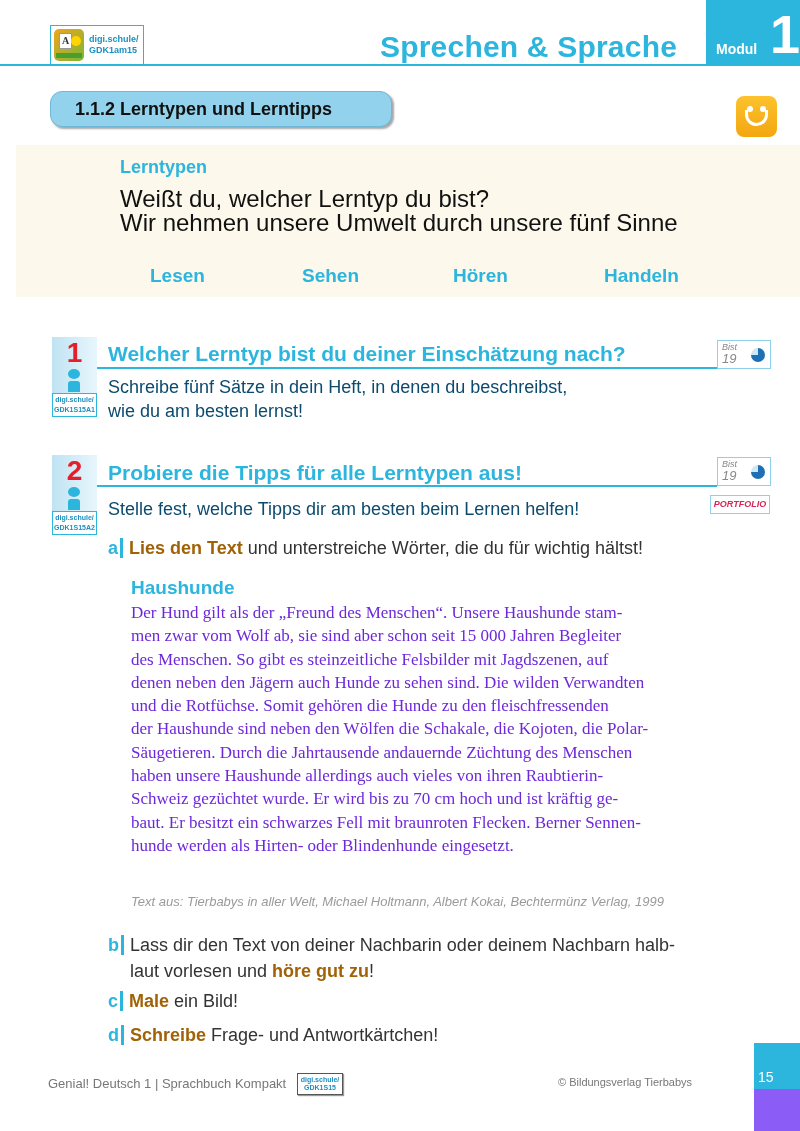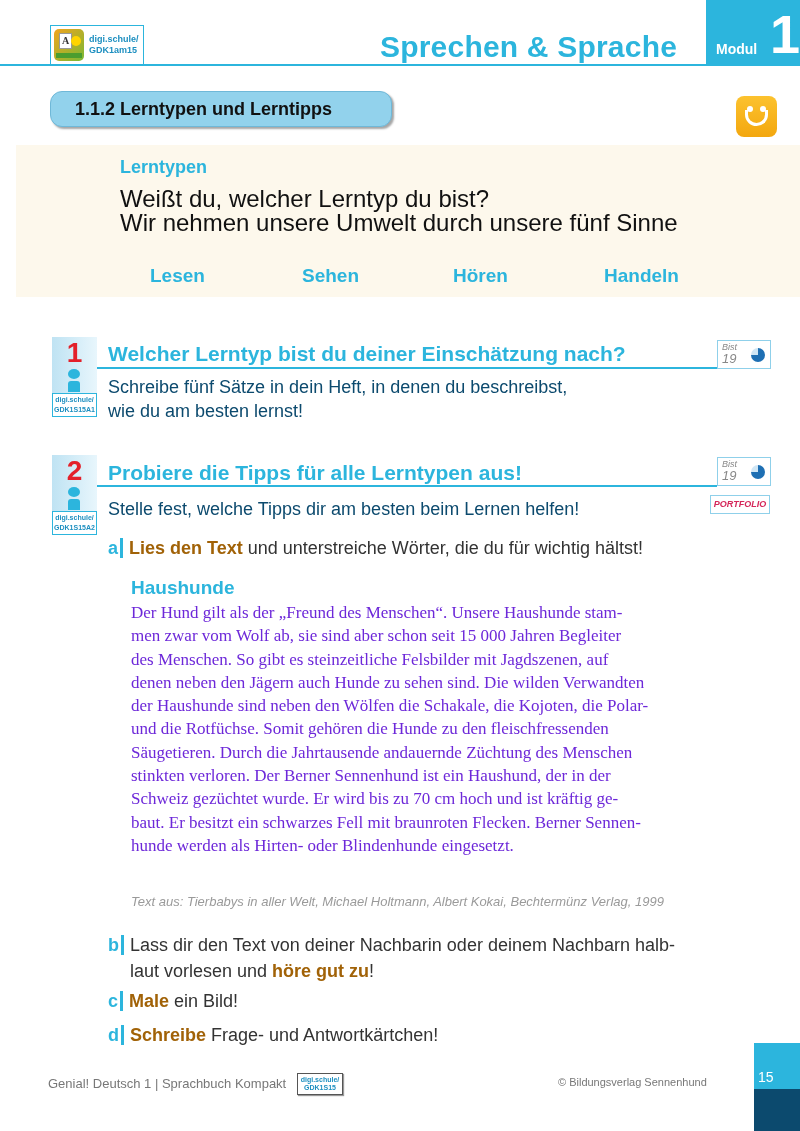--- a/index.html
+++ b/index.html
@@ -64,21 +64,21 @@
   .story-title { position: absolute; left: 131px; top: 571px; font-size: 19px; font-weight: bold; color: #2cb5dd; margin-top: 6px; }
   .story { position: absolute; left: 131px; top: 601px; width: 580px; font-family: Liberation Serif, serif; font-size: 17px; line-height: 23.3px; color: #6d28d9; }
   .story div { white-space: nowrap; }
   .source { position: absolute; left: 131px; top: 894px; font-size: 13px; font-style: italic; color: #9a9a9a; white-space: nowrap; }
 
   
   .footer-left { position: absolute; left: 48px; top: 1076px; font-size: 13px; color: #777; }
   .badge-foot { left: 297px; top: 1073px; width: 46px; height: 22px; border: 1.5px solid #555; box-shadow: 1px 1px 1px #999; justify-content: center; }
   .badge-foot .txt { font-size: 7px; line-height: 8px; text-align: center; }
   .footer-right { position: absolute; left: 558px; top: 1076px; font-size: 11px; color: #777; }
-  .page-box { position: absolute; left: 754px; top: 1043px; width: 46px; height: 88px; background: #0c4a6e; }
+  .page-box { position: absolute; left: 754px; top: 1043px; width: 46px; height: 88px; background: #8b5cf6; }
   .page-box .top { position: absolute; left: 0; top: 0; width: 46px; height: 46px; background: #2cb5dd; }
   .page-box .num { position: absolute; left: 4px; top: 26px; font-size: 14px; color: #fff; }
 </style>
 </head>
 <body>
 
 <div class="header-line"></div>
 <div class="digi-badge badge-top">
   <div class="app-icon">
     <div class="card">A</div>
@@ -168,24 +168,24 @@
 <div class="sub" style="top:535px">
   <span class="letter">a</span><b>Lies den Text</b><span> und unterstreiche Wörter, die du für wichtig hältst!</span>
 </div>
 
 <div class="story-title">Haushunde</div>
 <div class="story">
   <div>Der Hund gilt als der „Freund des Menschen“. Unsere Haushunde stam-</div>
   <div>men zwar vom Wolf ab, sie sind aber schon seit 15 000 Jahren Begleiter</div>
   <div>des Menschen. So gibt es steinzeitliche Felsbilder mit Jagdszenen, auf</div>
   <div>denen neben den Jägern auch Hunde zu sehen sind. Die wilden Verwandten</div>
+  <div>und die Rotfüchse. Somit gehören die Hunde zu den fleischfressenden</div>
   <div>der Haushunde sind neben den Wölfen die Schakale, die Kojoten, die Polar-</div>
-  <div>und die Rotfüchse. Somit gehören die Hunde zu den fleischfressenden</div>
   <div>Säugetieren. Durch die Jahrtausende andauernde Züchtung des Menschen</div>
-  <div>stinkten verloren. Der Berner Sennenhund ist ein Haushund, der in der</div>
+  <div>haben unsere Haushunde allerdings auch vieles von ihren Raubtierin-</div>
   <div>Schweiz gezüchtet wurde. Er wird bis zu 70 cm hoch und ist kräftig ge-</div>
   <div>baut. Er besitzt ein schwarzes Fell mit braunroten Flecken. Berner Sennen-</div>
   <div>hunde werden als Hirten- oder Blindenhunde eingesetzt.</div>
 </div>
 <div class="source">Text aus: Tierbabys in aller Welt, Michael Holtmann, Albert Kokai, Bechtermünz Verlag, 1999</div>
 
 <div class="sub" style="top:932px">
   <span class="letter">b</span><span>Lass dir den Text von deiner Nachbarin oder deinem Nachbarn halb-</span>
   <span class="cont"><span>laut vorlesen und </span><b>höre gut zu</b><span>!</span></span>
 </div>
@@ -198,17 +198,17 @@
   <span class="letter">d</span><b>Schreibe</b><span> Frage- und Antwortkärtchen!</span>
 </div>
 
 <div class="footer-left">Genial! Deutsch 1 | Sprachbuch Kompakt</div>
 <div class="digi-badge badge-foot">
   <div class="txt">
     <div>digi.schule/</div>
     <div>GDK1S15</div>
   </div>
 </div>
-<div class="footer-right">© Bildungsverlag Sennenhund</div>
+<div class="footer-right">© Bildungsverlag Tierbabys</div>
 <div class="page-box">
   <div class="top"></div>
   <span class="num">15</span>
 </div>
 
 </body></html>

